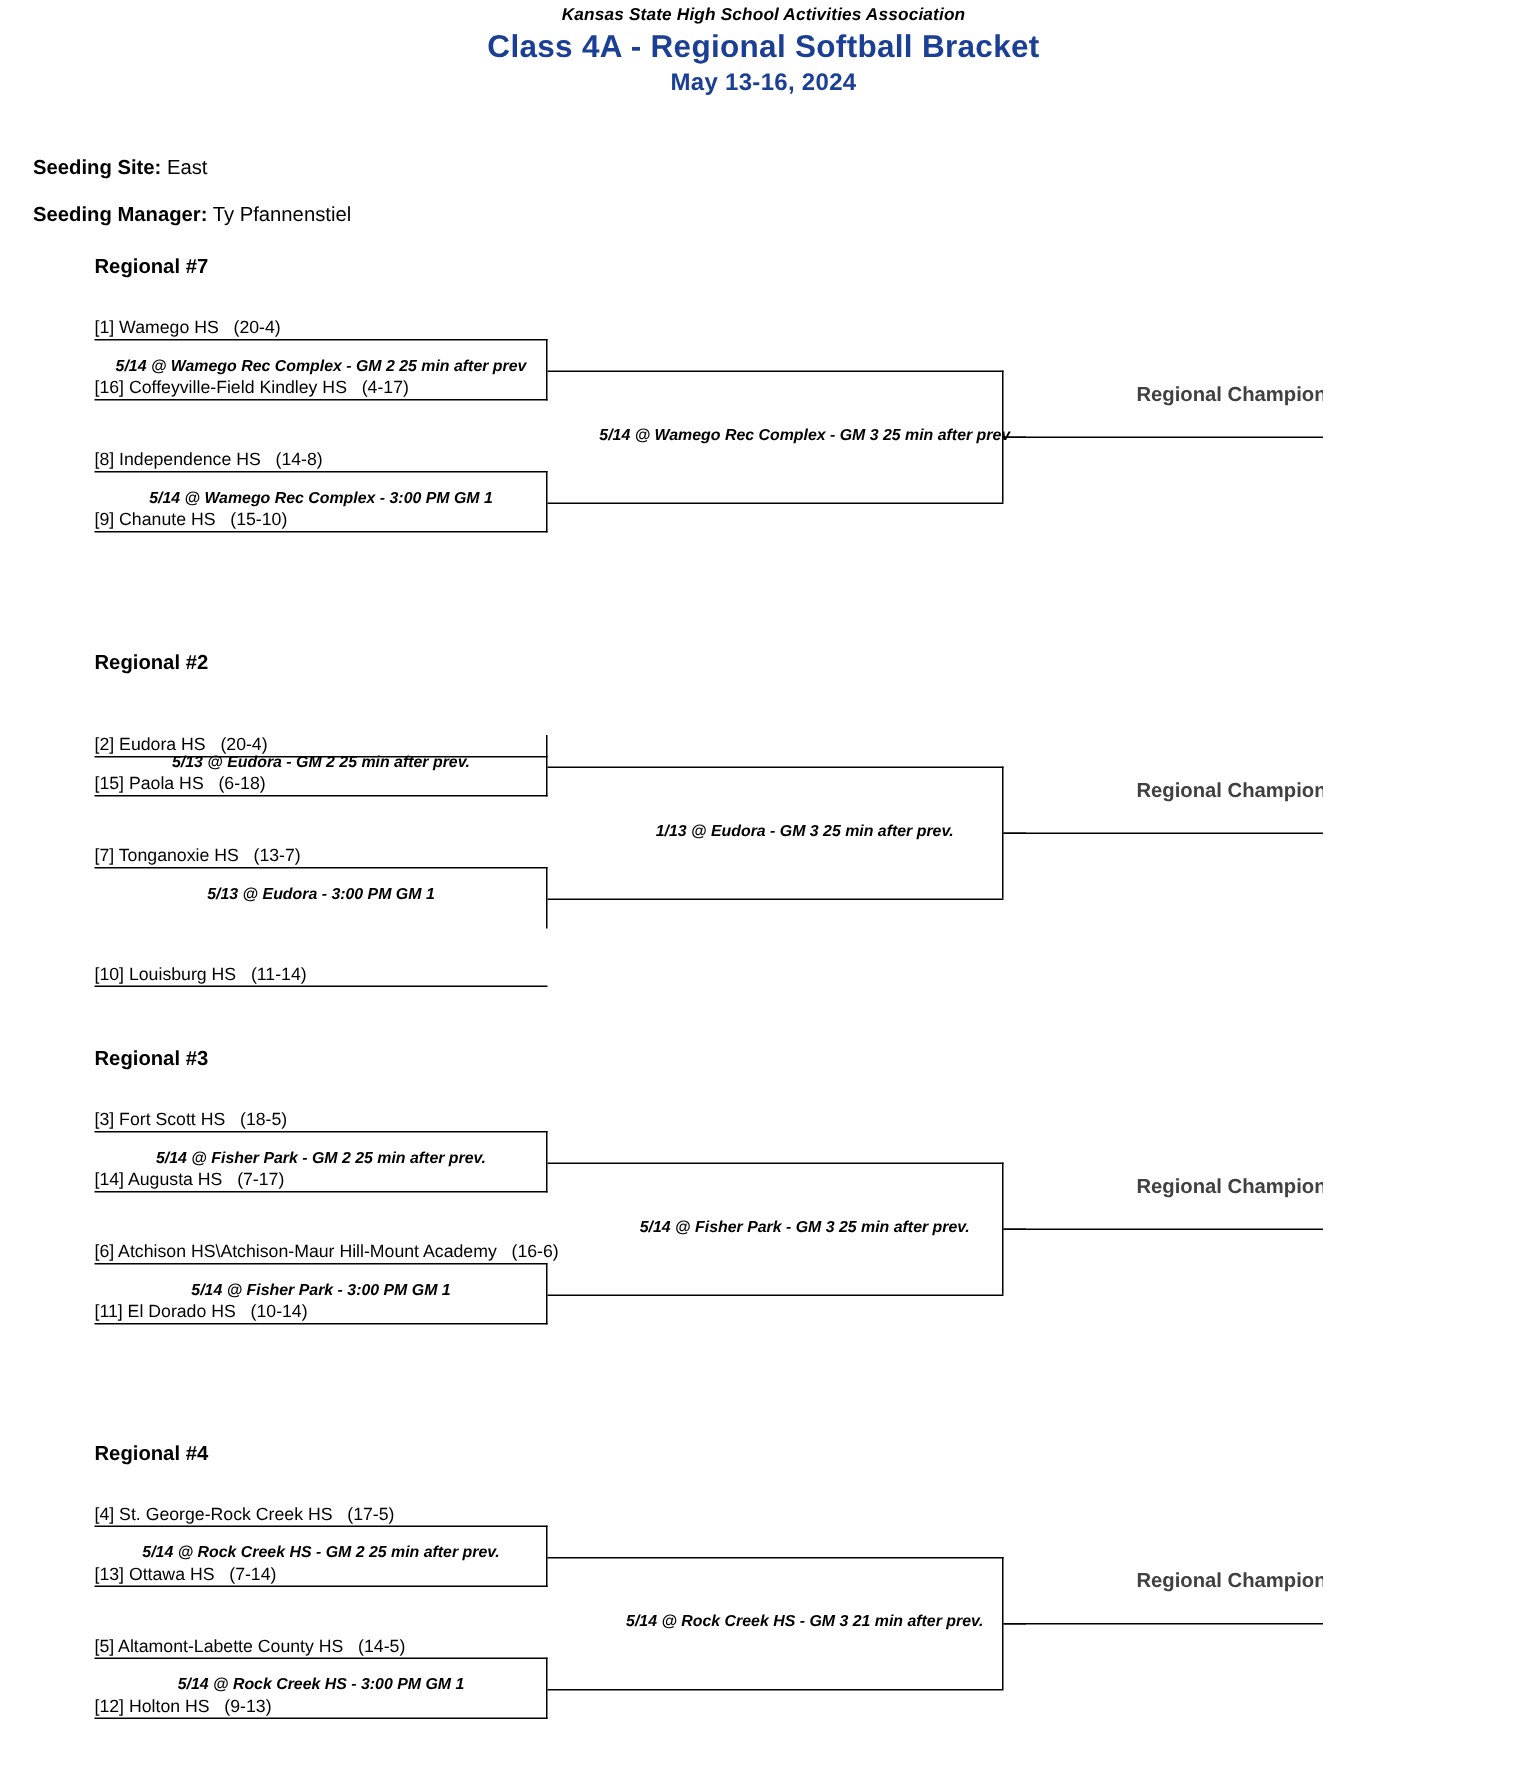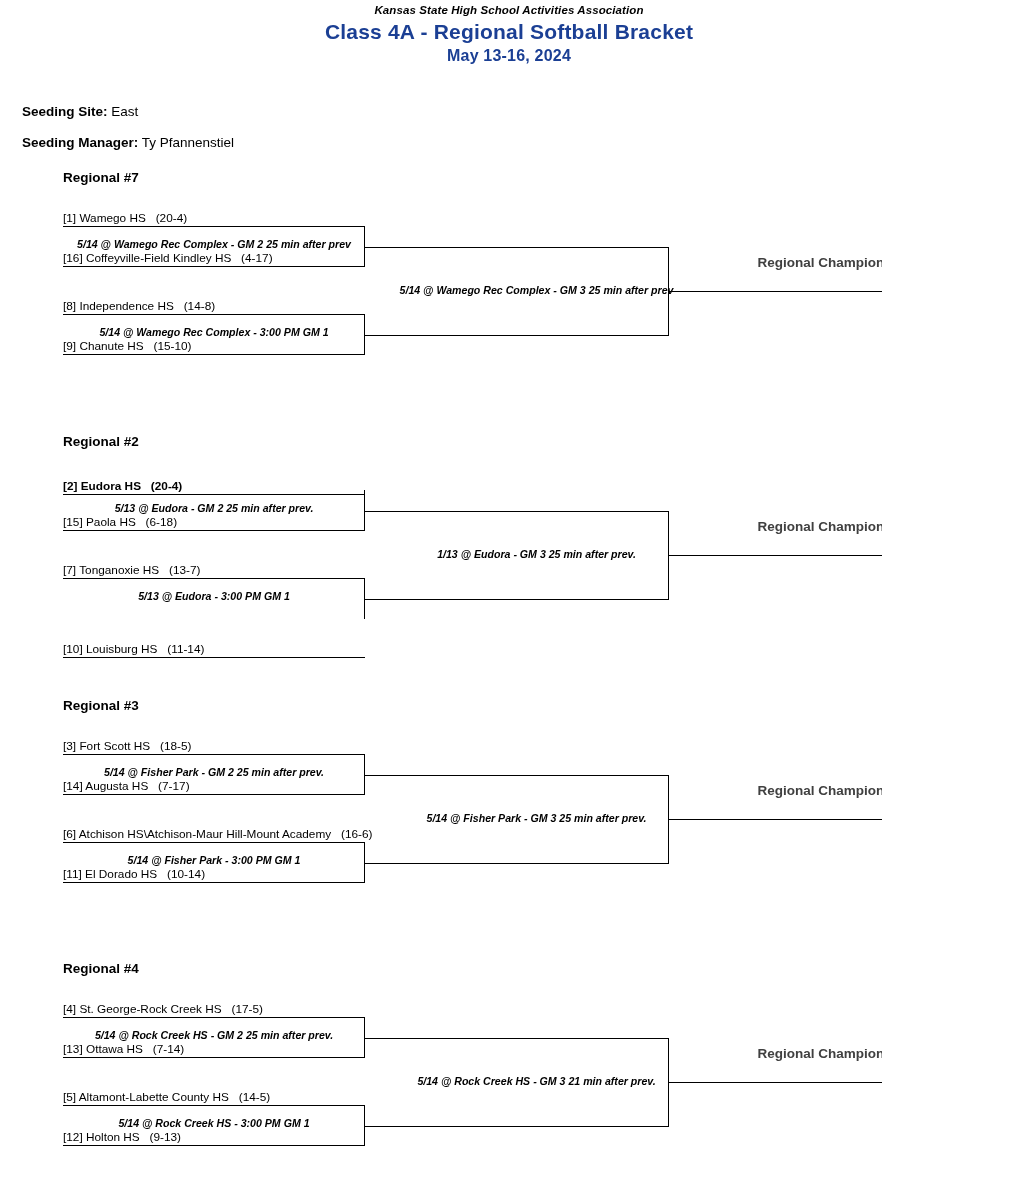--- a/index.html
+++ b/index.html
@@ -223,21 +223,21 @@
         <div class="r2-top" style="top: 76.5px;"></div>
         <div class="r2-bot" style="top: 164.5px;"></div>
         <div class="r2-conn" style="top: 76.5px; height: 88px;"></div>
         <div class="r2-label" style="top: 113.5px;">5/14 @ Wamego Rec Complex - GM 3 25 min after prev</div>
         <div class="r2-stub" style="top: 120.5px;"></div>
         <div class="champ-label" style="top: 84.5px;">Regional Champion</div>
         <div class="champ-line" style="top: 120.5px;"></div>
       </div>
       <div class="regional" style="top: 434px;">
         <div class="reg-title">Regional #2</div>
-        <div class="slot" style="top: 44px; font-weight: bold;">
+        <div class="slot" style="top: 54px;">
           <span class="txt">[2] Eudora HS&nbsp;&nbsp; (20-4)</span>
         </div>
         <div class="r1-label" style="top: 68px;">5/13 @ Eudora - GM 2 25 min after prev.</div>
         <div class="slot" style="top: 80px;">
           <span class="txt">[15] Paola HS&nbsp;&nbsp; (6-18)</span>
         </div>
         <div class="slot" style="top: 128px;">
           <span class="txt">[7] Tonganoxie HS&nbsp;&nbsp; (13-7)</span>
         </div>
         <div class="r1-label" style="top: 156px;">5/13 @ Eudora - 3:00 PM GM 1</div>

